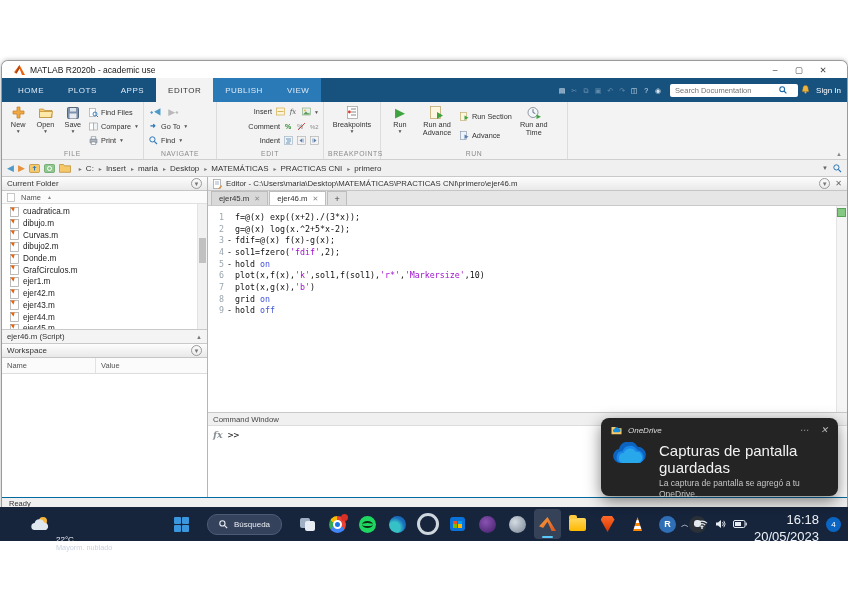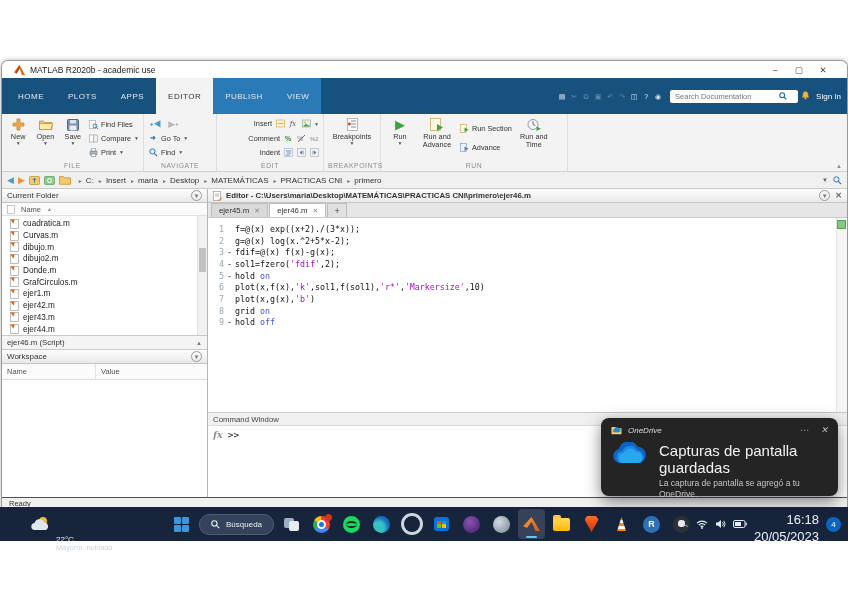--- a/index.html
+++ b/index.html
@@ -7,21 +7,21 @@
           font-family:"Liberation Sans",sans-serif;-webkit-font-smoothing:antialiased;}
   
   .mwin{position:absolute;left:1px;top:60px;width:845px;height:447px;border:1px solid #9a9a9a;border-bottom:none;
         border-radius:7px 7px 0 0;background:#f4f4f4;box-shadow:0 0 5px rgba(0,0,0,.28);
         display:flex;flex-direction:column;overflow:hidden;}
   .titlebar{height:17px;background:#fff;display:flex;align-items:center;padding:0 12px;gap:5px;flex:0 0 auto;}
   .title{font-size:8.5px;color:#222;}
   .winctl{margin-left:auto;display:flex;}
   .winctl span{width:24px;text-align:center;font-size:8.5px;color:#444;cursor:default;}
   
-  .tabrow{height:36px;background:#17517e;display:flex;align-items:stretch;padding-left:4px;flex:0 0 auto;}
+  .tabrow{height:24px;background:#17517e;display:flex;align-items:stretch;padding-left:4px;flex:0 0 auto;}
   .ts-tab{padding:0 12px;font-size:8px;color:#ddeaf6;display:flex;align-items:center;letter-spacing:.5px;}
   .ts-tab.ctx{background:#2b7ab8;}
   .ts-tab.active{background:#f3f3f3;color:#333;}
   .ts-right{margin-left:auto;display:flex;align-items:center;gap:3px;padding-right:6px;}
   .qa{display:flex;align-items:center;gap:2px;margin-right:4px;}
   .qa-icon{min-width:10px;height:11px;font-size:7px;color:#d9e6f2;text-align:center;line-height:11px;}
   .qa-icon.disabled{opacity:.38;}
   .searchbox{display:flex;align-items:center;background:#fff;border-radius:2px;height:13px;width:122px;padding:0 3px;gap:2px;}
   .searchbox input{border:none;outline:none;font-size:7.5px;width:100px;color:#555;background:transparent;font-family:"Liberation Sans",sans-serif;}
   .signin{font-size:8px;color:#fff;margin-left:3px;}
@@ -64,21 +64,21 @@
   .details{height:13px;background:#f4f4f4;border-top:1px solid #c9c9c9;border-bottom:1px solid #c9c9c9;display:flex;
            align-items:center;padding:0 5px;font-size:7.8px;color:#333;flex:0 0 auto;}
   .chev{margin-left:auto;font-size:6px;color:#777;}
   .wscols{height:15px;background:#fbfbfb;border-bottom:1px solid #ddd;display:flex;font-size:7.5px;color:#555;flex:0 0 auto;}
   .wscols .c1{width:88px;border-right:1px solid #e2e2e2;display:flex;align-items:center;padding-left:5px;}
   .wscols .c2{flex:1;display:flex;align-items:center;padding-left:5px;}
   .wsbody{flex:1;background:#fff;}
   
   .editorpanel{flex:1;display:flex;flex-direction:column;background:#fff;min-height:0;min-width:0;}
   .edhead{height:13px;background:linear-gradient(#fdfdfd,#e9e9e9);border-bottom:1px solid #c5c5c5;display:flex;
-          align-items:center;gap:4px;padding:0 5px;font-size:7.8px;color:#333;flex:0 0 auto;font-weight:bold;}
+          align-items:center;gap:4px;padding:0 5px;font-size:7.8px;color:#333;flex:0 0 auto;}
   .edhead .ricons{margin-left:auto;display:flex;gap:5px;align-items:center;color:#666;font-size:8px;}
   .edtabs{height:14px;background:#e6e6e6;border-bottom:1px solid #c9c9c9;display:flex;align-items:flex-end;
           padding-left:3px;gap:1px;flex:0 0 auto;}
   .edtab{height:13px;display:flex;align-items:center;gap:5px;padding:0 7px;font-size:7.8px;background:#d9d9d9;
          border:1px solid #bdbdbd;border-bottom:none;color:#333;}
   .edtab.active{background:#fff;}
   .edtab .x{font-size:7px;color:#888;}
   .plustab{height:13px;display:flex;align-items:center;padding:0 6px;font-size:9px;color:#444;background:#e0e0e0;
            border:1px solid #bdbdbd;border-bottom:none;}
   .codearea{flex:1;min-height:0;position:relative;background:#fff;overflow:hidden;padding-top:5px;}
@@ -97,21 +97,21 @@
   .prompt{font-family:"DejaVu Sans Mono",monospace;font-size:9.5px;color:#222;}
   .statusbar{height:10px;background:#f0f0f0;border-top:1px solid #0369a1;font-size:7.5px;color:#333;
              padding:0 7px;display:flex;align-items:center;flex:0 0 auto;}
   
   .taskbar{position:absolute;left:0;top:507px;width:848px;height:34px;background:#16243c;display:flex;
            align-items:center;color:#fff;}
   .weather{display:flex;gap:6px;margin-left:30px;align-items:center;}
   .wtxt{line-height:1.2;}
   .wtemp{font-size:8px;color:#f2f5f8;margin-top:40px;}
   .wcond{font-size:7.3px;color:#c9d3e0;}
-  .tb-center{position:absolute;left:168px;display:flex;align-items:center;gap:4px;height:34px;}
+  .tb-center{position:absolute;left:168px;display:flex;align-items:center;gap:12px;height:34px;}
   .search-pill{height:19px;border-radius:10px;background:#35425c;border:1px solid #4d5b77;display:flex;
                align-items:center;gap:6px;padding:0 11px;font-size:8px;color:#e9eef4;}
   .tb-app{width:27px;height:30px;border-radius:4px;display:flex;align-items:center;justify-content:center;position:relative;}
   .tb-app.active{background:rgba(255,255,255,.14);}
   .tb-app.active::after{content:"";position:absolute;bottom:1px;left:8px;width:11px;height:2px;border-radius:2px;background:#5ac8fa;}
   .tray{position:absolute;right:7px;display:flex;align-items:center;gap:7px;height:34px;}
   .trayic{color:#e8edf3;display:flex;align-items:center;}
   .clock{text-align:right;font-size:13px;line-height:1.3;color:#eef2f7;margin-top:9px;}
   .nbadge{width:15px;height:15px;border-radius:50%;background:#0b66c3;font-size:8px;display:flex;
           align-items:center;justify-content:center;color:#fff;}
@@ -518,30 +518,30 @@
               </span>
               <span class="fname">cuadratica.m</span>
             </div>
             <div class="frow">
               <span class="ficon">
                 <svg width="9" height="10" viewBox="0 0 9 10">
                   <rect x="0.5" y="0.5" width="8" height="9" fill="#fff" stroke="#a0a0a0" stroke-width="0.7"></rect>
                   <path d="M0.5 0.5 h4.2 l-1.2 4.2 z" fill="#e8630c"></path>
                 </svg>
               </span>
+              <span class="fname">dibujo.m</span>
+            </div>
+            <div class="frow">
+              <span class="ficon">
+                <svg width="9" height="10" viewBox="0 0 9 10">
+                  <rect x="0.5" y="0.5" width="8" height="9" fill="#fff" stroke="#a0a0a0" stroke-width="0.7"></rect>
+                  <path d="M0.5 0.5 h4.2 l-1.2 4.2 z" fill="#e8630c"></path>
+                </svg>
+              </span>
               <span class="fname">Curvas.m</span>
-            </div>
-            <div class="frow">
-              <span class="ficon">
-                <svg width="9" height="10" viewBox="0 0 9 10">
-                  <rect x="0.5" y="0.5" width="8" height="9" fill="#fff" stroke="#a0a0a0" stroke-width="0.7"></rect>
-                  <path d="M0.5 0.5 h4.2 l-1.2 4.2 z" fill="#e8630c"></path>
-                </svg>
-              </span>
-              <span class="fname">dibujo.m</span>
             </div>
             <div class="frow">
               <span class="ficon">
                 <svg width="9" height="10" viewBox="0 0 9 10">
                   <rect x="0.5" y="0.5" width="8" height="9" fill="#fff" stroke="#a0a0a0" stroke-width="0.7"></rect>
                   <path d="M0.5 0.5 h4.2 l-1.2 4.2 z" fill="#e8630c"></path>
                 </svg>
               </span>
               <span class="fname">dibujo2.m</span>
             </div>

